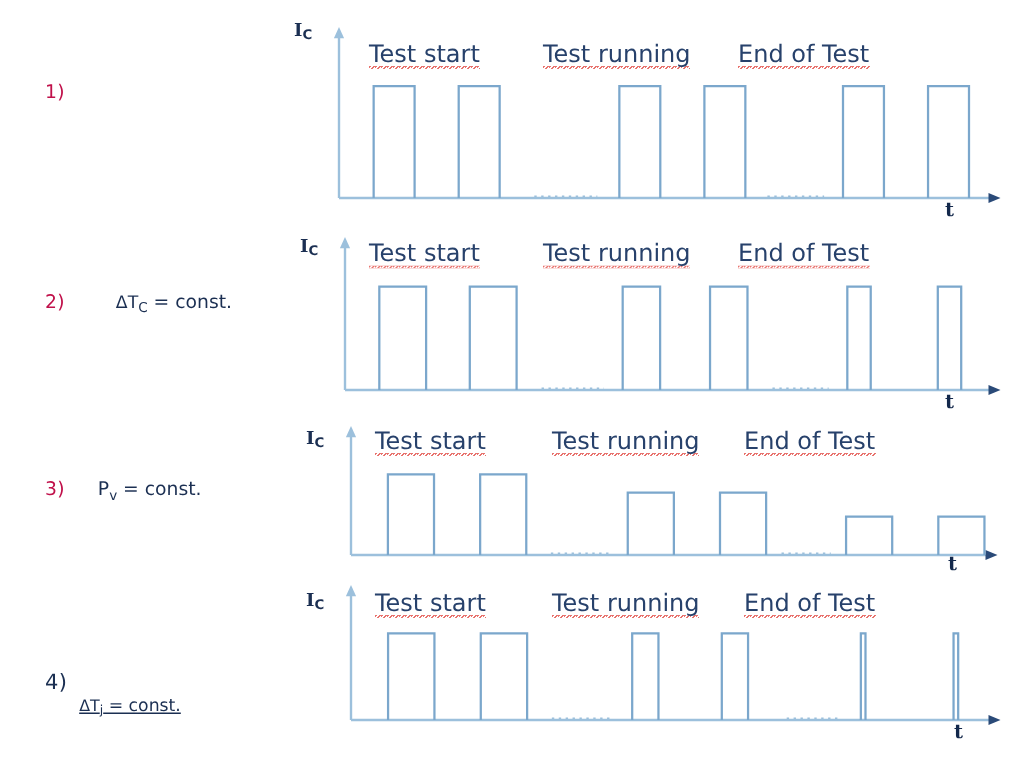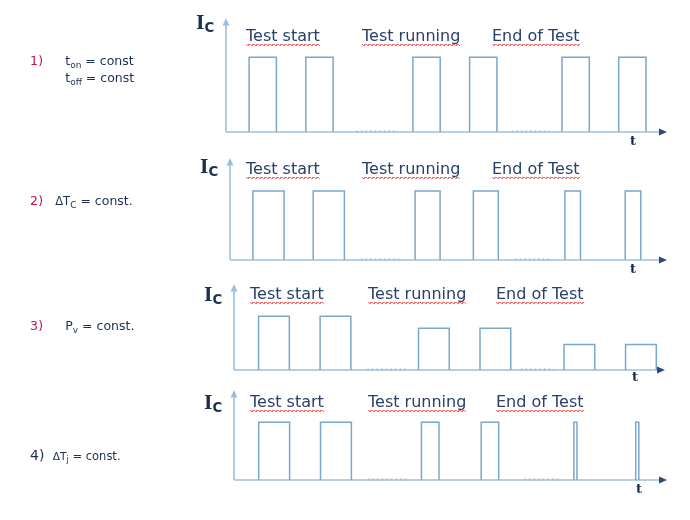--- a/index.html
+++ b/index.html
@@ -62,21 +62,21 @@
   .chart svg {
     display: block;
     overflow: visible;
   }
 
   .axis-label-y {
     position: absolute;
     color: #1b2f52;
     font-family: "DejaVu Serif", serif;
     font-weight: bold;
-    font-size: 18px;
+    font-size: 12px;
     line-height: 1;
   }
   .axis-label-y sub {
     font-family: "DejaVu Sans", sans-serif;
     font-size: 0.74em;
     top: 0.24em;
   }
   .axis-label-x {
     position: absolute;
     color: #13284b;
@@ -105,43 +105,39 @@
     padding-bottom: 1px;
   }
 </style>
 </head>
 <body>
 
 <div class="stage">
 
   <div class="cond" style="left:30px; top:53px;">
     <span class="cond-num">1)</span>
-    <span class="cond-body" style="margin-left:22px;">
-      <span class="cond-line"><span>t</span><sub>on</sub><span> = const</span></span>
-      <span class="cond-line"><span>t</span><sub>off</sub><span> = const</span></span>
-    </span>
   </div>
 
   <div class="cond" style="left:30px; top:193px;">
     <span class="cond-num">2)</span>
-    <span class="cond-body" style="margin-left:12px;text-align:right;">
+    <span class="cond-body" style="margin-left:34px;text-align:right;">
       <span class="cond-line"><span class="delta">ΔT</span><sub>C</sub><span> = const.</span></span>
     </span>
   </div>
 
   <div class="cond" style="left:30px; top:318px;">
     <span class="cond-num">3)</span>
     <span class="cond-body" style="margin-left:22px;text-align:right;">
       <span class="cond-line"><span>P</span><sub>v</sub><span> = const.</span></span>
     </span>
   </div>
 
   <div class="cond" style="left:30px; top:447px;">
     <span class="cond-num navy">4)</span>
-    <span class="cond-body small" style="margin-left:8px; margin-top:2px;">
+    <span class="cond-body small" style="margin-left:8px; margin-top:16px;text-decoration:underline;">
       <span class="cond-line"><span class="delta">ΔT</span><sub>j</sub><span> = const.</span></span>
     </span>
   </div>
 
   <div class="chart" style="left:196px; top:10px;">
     <div class="axis-label-y" style="left:0px; top:4px;"><span>I</span><sub>C</sub></div>
     <div class="phase-label" style="left:50px; top:18px;"><span class="sp">Test start</span></div>
     <div class="phase-label" style="left:166px; top:18px;"><span class="sp">Test running</span></div>
     <div class="phase-label" style="left:296px; top:18px;"><span class="sp">End of Test</span></div>
     <svg width="470" height="130" viewBox="0 0 470 130">

